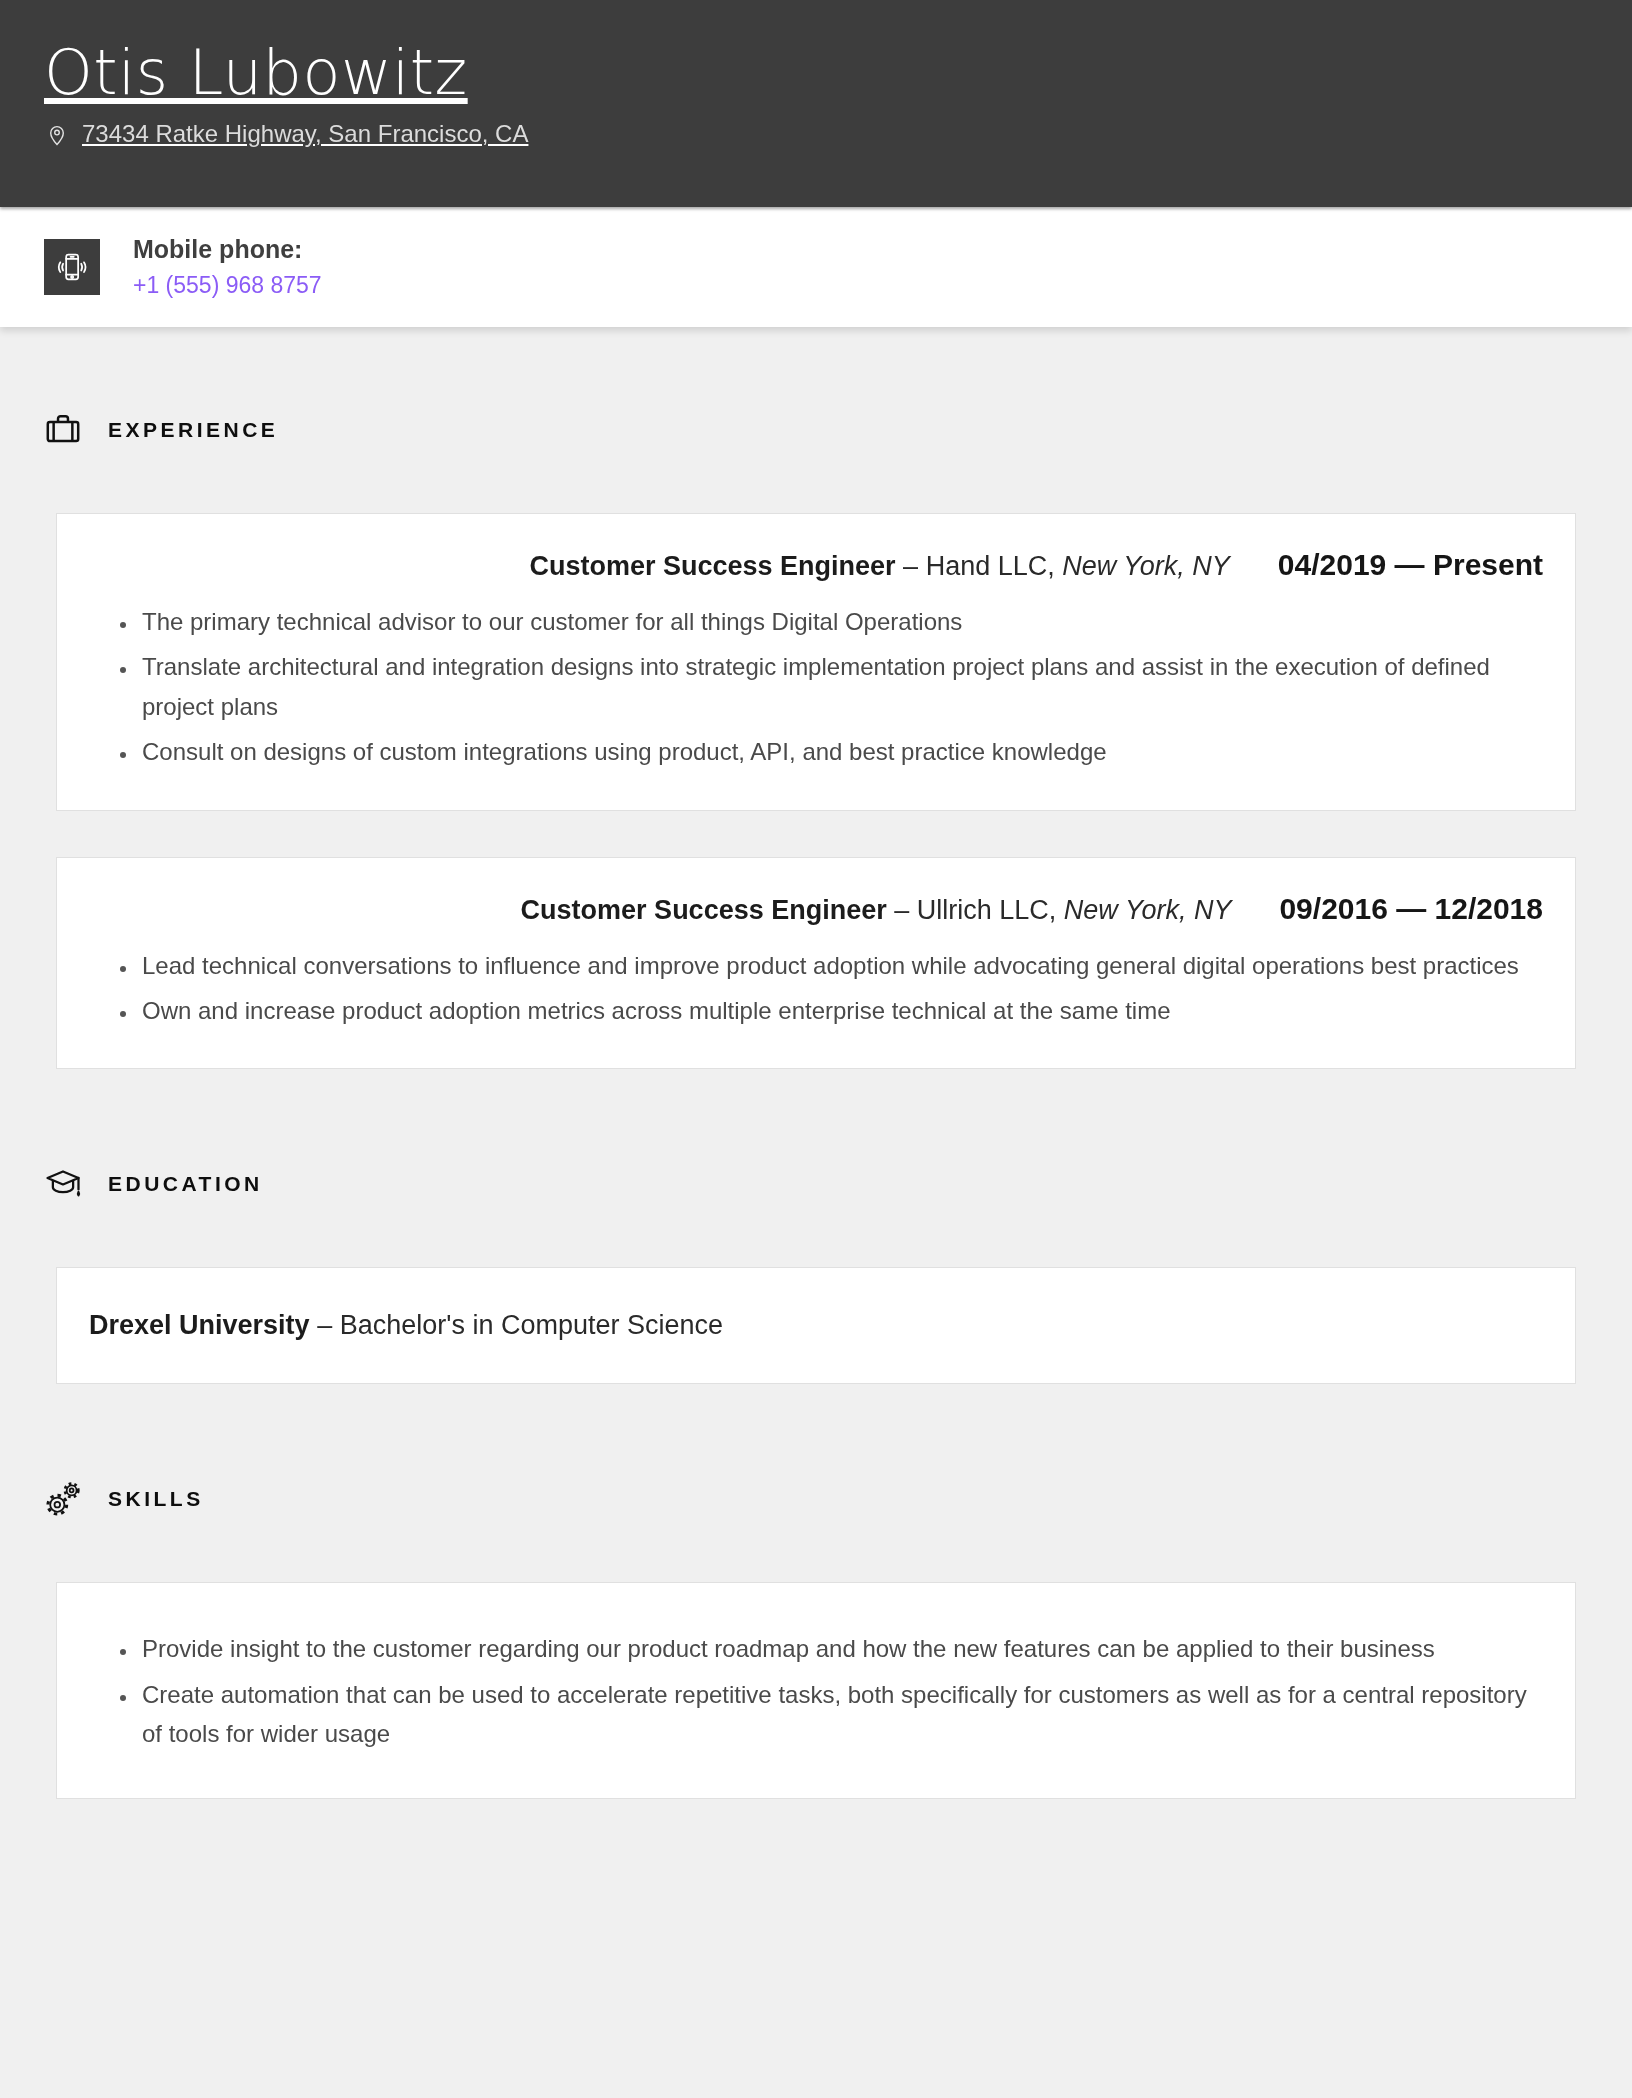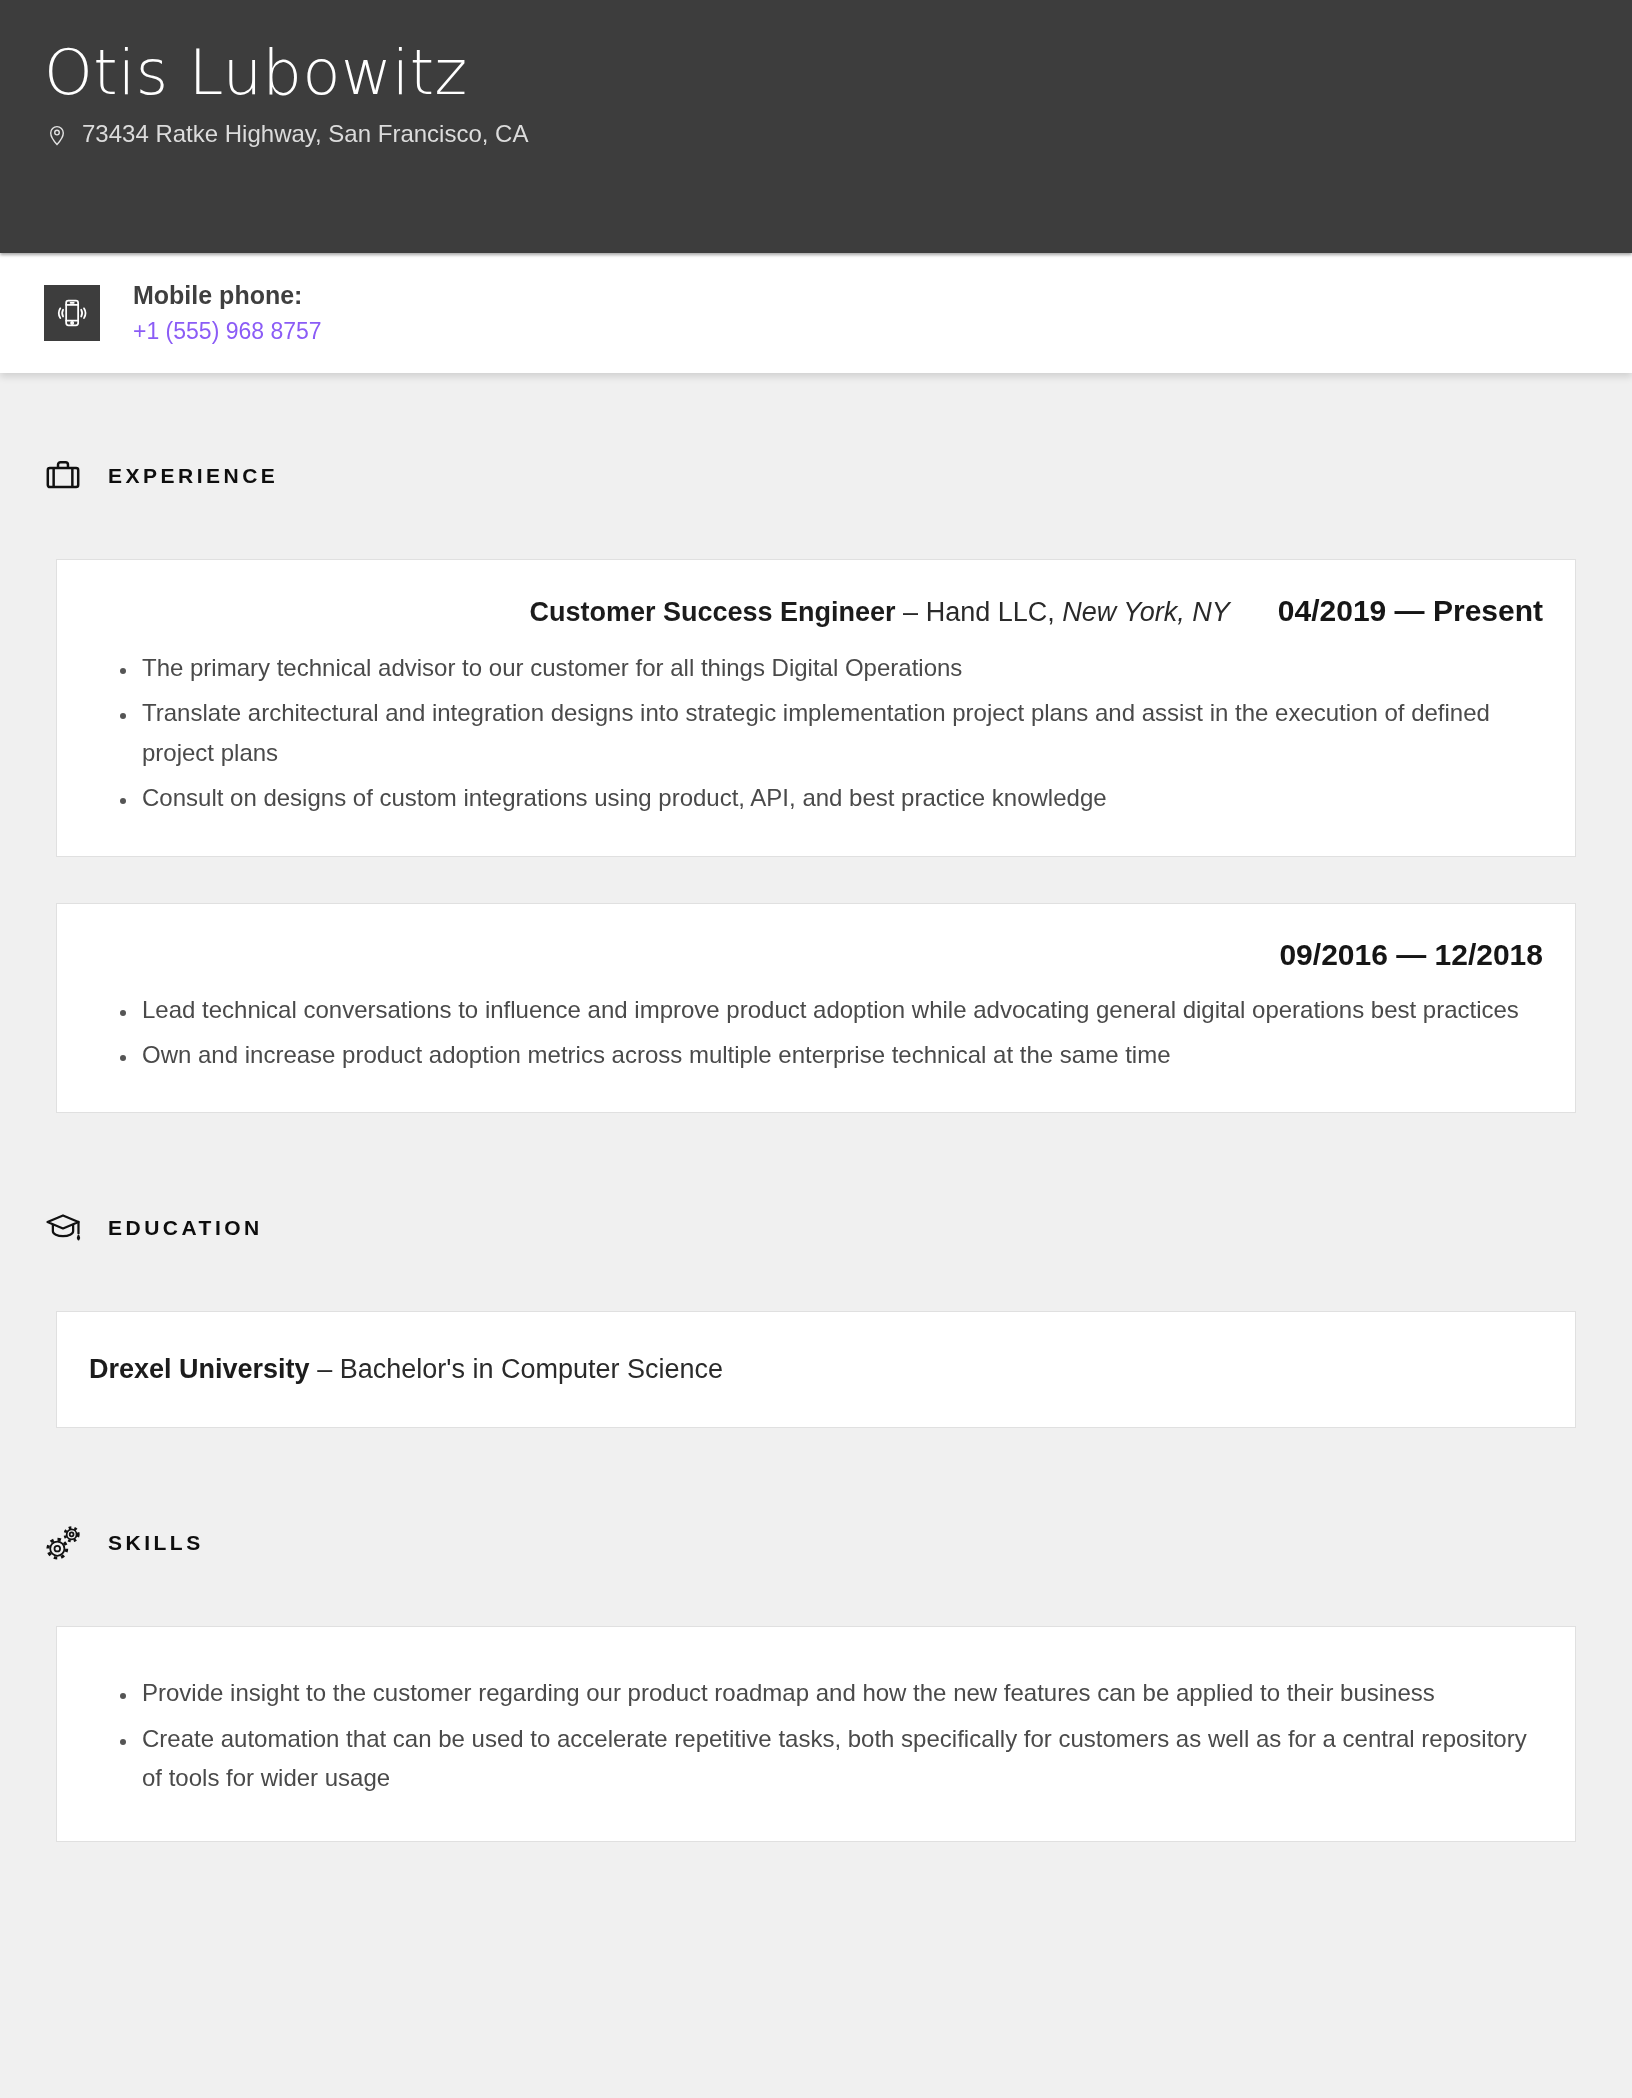--- a/index.html
+++ b/index.html
@@ -6,24 +6,24 @@
   html,body { margin:0; padding:0; }
   body {
     width:1632px; height:2098px; overflow:hidden;
     background:#f0f0f0;
     font-family:"Liberation Sans","DejaVu Sans",sans-serif;
     -webkit-font-smoothing:antialiased;
   }
 
   
   .header {
-    height:253px; background:#3d3d3d; color:#fff;
+    height:207px; background:#3d3d3d; color:#fff;
     padding:40px 44px 0 44px;
     box-shadow:0 2px 3px rgba(0,0,0,.35);
-    position:relative; z-index:2;
+    position:relative; z-index:2;text-decoration:underline;
   }
   .name {
     font-family:"DejaVu Sans","Liberation Sans",sans-serif;
     font-weight:200; font-size:62px; line-height:1.05; letter-spacing:.5px;
   }
   .address-row {
     display:flex; align-items:center; gap:12px;
     margin-top:15px; color:#dcdcdc; font-size:24px; font-weight:300;
   }
   .address-row svg { display:block; }
@@ -142,20 +142,26 @@
     </div>
     <ul class="bullets">
       <li>The primary technical advisor to our customer for all things Digital Operations</li>
       <li>Translate architectural and integration designs into strategic implementation project plans and assist in the execution of defined project plans</li>
       <li>Consult on designs of custom integrations using product, API, and best practice knowledge</li>
     </ul>
   </div>
 
   <div class="card gap">
     <div class="entry-head">
+      <div class="entry-title">
+        <span class="t-bold">Customer Success Engineer</span>
+        <span class="t-sep">–</span>
+        <span class="t-co">Ullrich LLC,</span>
+        <span class="t-loc">New York, NY</span>
+      </div>
       <div class="entry-dates">09/2016 — 12/2018</div>
     </div>
     <ul class="bullets">
       <li>Lead technical conversations to influence and improve product adoption while advocating general digital operations best practices</li>
       <li>Own and increase product adoption metrics across multiple enterprise technical at the same time</li>
     </ul>
   </div>
 
   <div class="section-heading edu">
     <span class="sh-icon">

